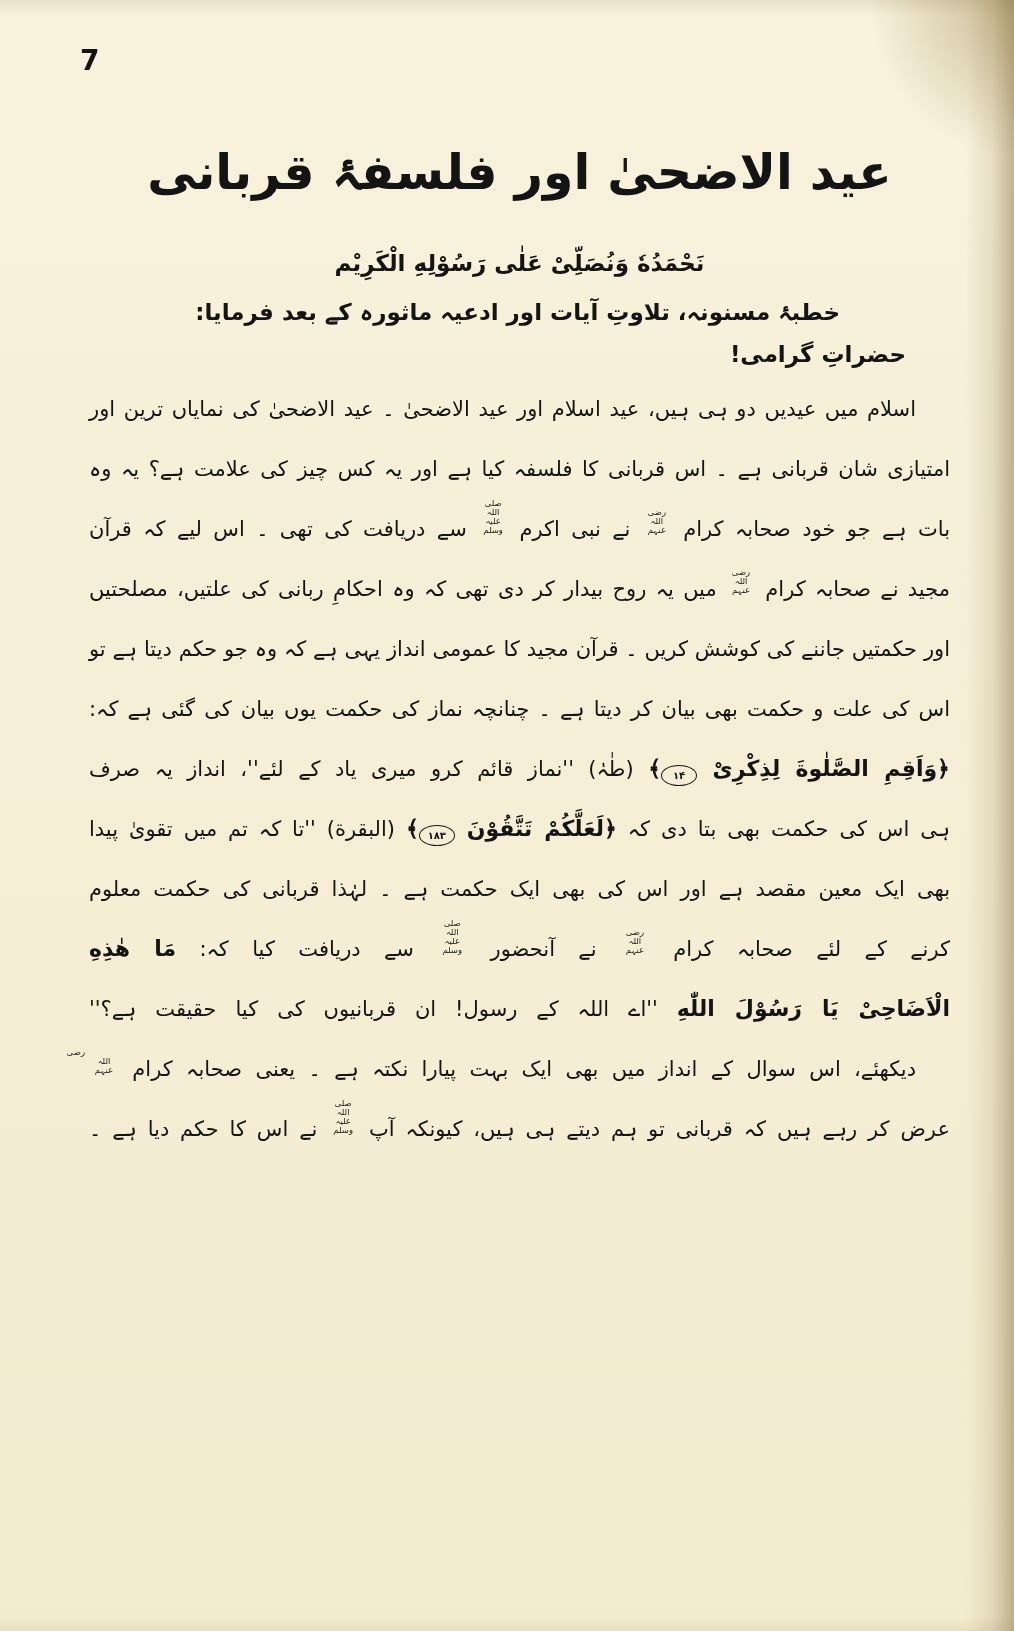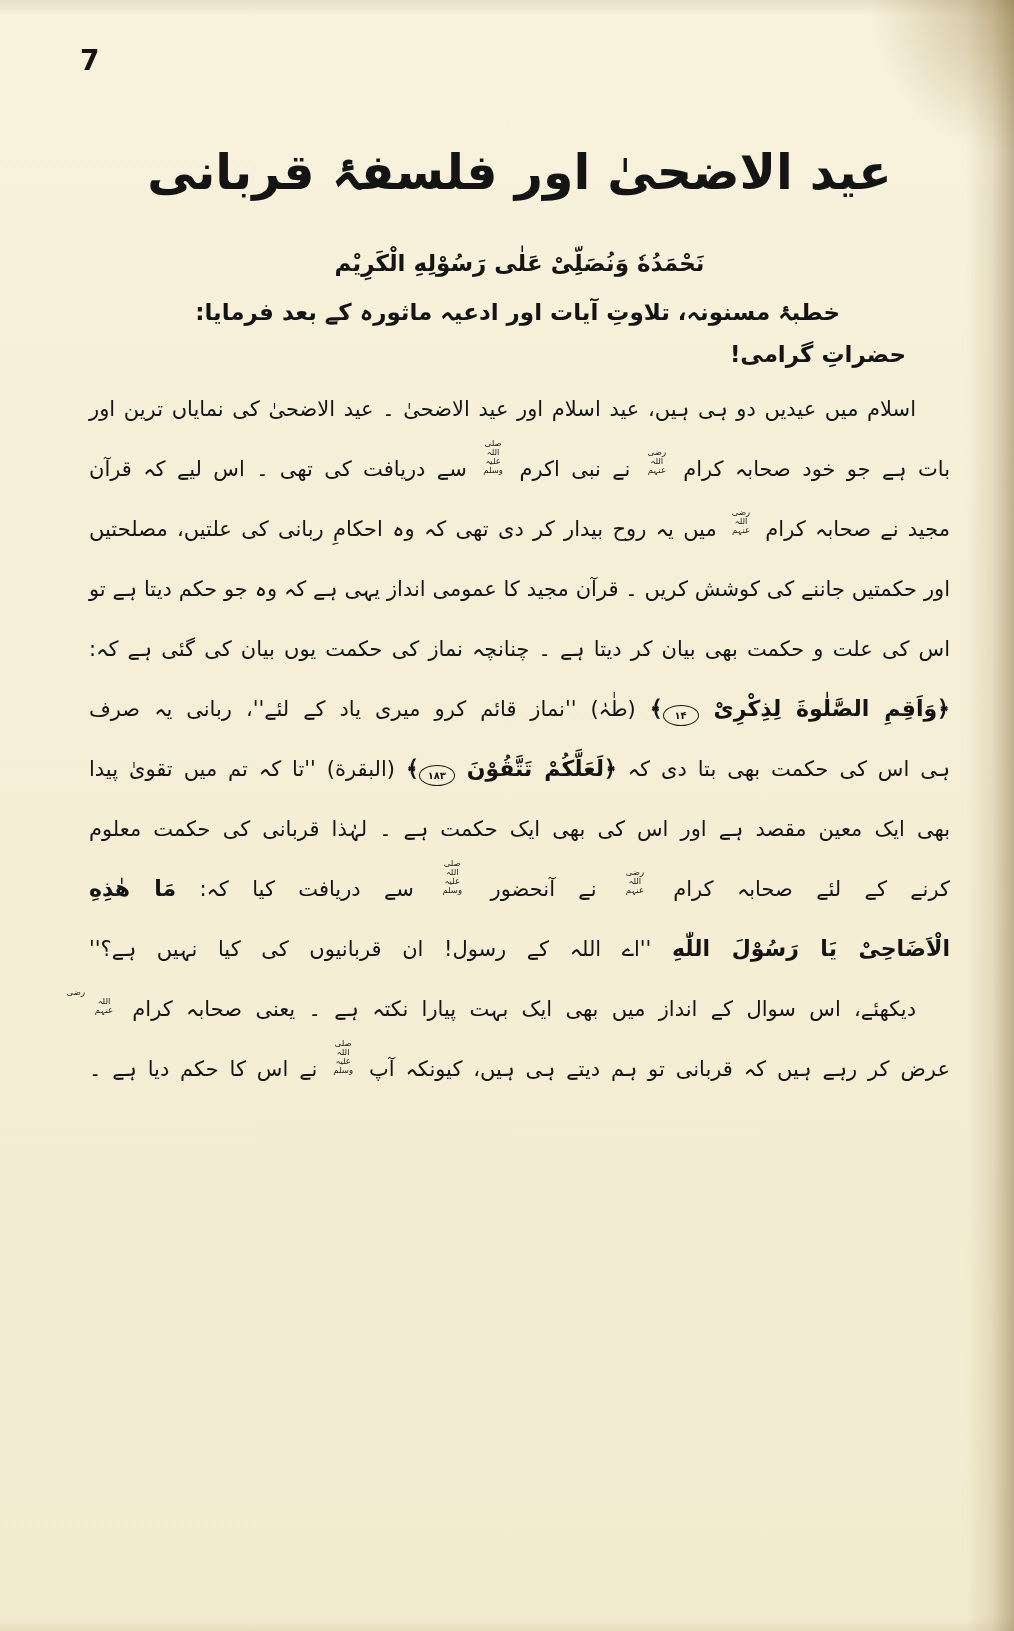--- a/index.html
+++ b/index.html
@@ -121,26 +121,27 @@
 
   <div class="page-number">7</div>
 
   <div class="content">
     <div class="title">عید الاضحیٰ اور فلسفۂ قربانی</div>
     <div class="invocation">نَحْمَدُهٗ وَنُصَلِّیْ عَلٰی رَسُوْلِهِ الْکَرِیْم</div>
     <div class="preface">خطبۂ مسنونہ، تلاوتِ آیات اور ادعیہ ماثورہ کے بعد فرمایا:</div>
     <div class="salutation">حضراتِ گرامی!</div>
     <div class="body-lines">
         <div class="bline indent stretch"><span class="s-n">اسلام میں عیدیں دو ہی ہیں، عید اسلام اور عید الاضحیٰ ۔ عید الاضحیٰ کی نمایاں ترین اور</span></div>
+        <div class="bline stretch"><span class="s-n">امتیازی شان قربانی ہے ۔ اس قربانی کا فلسفہ کیا ہے اور یہ کس چیز کی علامت ہے؟ یہ وہ</span></div>
         <div class="bline stretch"><span class="s-n">بات ہے جو خود صحابہ کرام </span><span class="s-h">رضی اللہ عنہم</span><span class="s-n"> نے نبی اکرم </span><span class="s-h">صلی اللہ علیہ وسلم</span><span class="s-n"> سے دریافت کی تھی ۔ اس لیے کہ قرآن</span></div>
         <div class="bline stretch"><span class="s-n">مجید نے صحابہ کرام </span><span class="s-h">رضی اللہ عنہم</span><span class="s-n"> میں یہ روح بیدار کر دی تھی کہ وہ احکامِ ربانی کی علتیں، مصلحتیں</span></div>
         <div class="bline stretch"><span class="s-n">اور حکمتیں جاننے کی کوشش کریں ۔ قرآن مجید کا عمومی انداز یہی ہے کہ وہ جو حکم دیتا ہے تو</span></div>
         <div class="bline stretch"><span class="s-n">اس کی علت و حکمت بھی بیان کر دیتا ہے ۔ چنانچہ نماز کی حکمت یوں بیان کی گئی ہے کہ:</span></div>
-        <div class="bline stretch"><span class="s-q">﴿وَاَقِمِ الصَّلٰوةَ لِذِکْرِیْ </span><span class="s-circ">۱۴</span><span class="s-q">﴾</span><span class="s-n"> (طٰہٰ) ''نماز قائم کرو میری یاد کے لئے''، ربانی یہ صرف</span></div>
+        <div class="bline stretch"><span class="s-q">﴿وَاَقِمِ الصَّلٰوةَ لِذِکْرِیْ </span><span class="s-circ">۱۴</span><span class="s-q">﴾</span><span class="s-n"> (طٰہٰ) ''نماز قائم کرو میری یاد کے لئے''، انداز یہ صرف</span></div>
         <div class="bline stretch"><span class="s-n">ہی اس کی حکمت بھی بتا دی کہ </span><span class="s-q">﴿لَعَلَّکُمْ تَتَّقُوْنَ </span><span class="s-circ">۱۸۳</span><span class="s-q">﴾</span><span class="s-n"> (البقرة) ''تا کہ تم میں تقویٰ پیدا</span></div>
         <div class="bline stretch"><span class="s-n">بھی ایک معین مقصد ہے اور اس کی بھی ایک حکمت ہے ۔ لہٰذا قربانی کی حکمت معلوم</span></div>
         <div class="bline stretch"><span class="s-n">کرنے کے لئے صحابہ کرام </span><span class="s-h">رضی اللہ عنہم</span><span class="s-n"> نے آنحضور </span><span class="s-h">صلی اللہ علیہ وسلم</span><span class="s-n"> سے دریافت کیا کہ: </span><span class="s-q">مَا هٰذِهِ</span></div>
-        <div class="bline stretch"><span class="s-q">الْاَضَاحِیْ یَا رَسُوْلَ اللّٰهِ</span><span class="s-n"> ''اے اللہ کے رسول! ان قربانیوں کی کیا نہیں ہے؟''</span></div>
+        <div class="bline stretch"><span class="s-q">الْاَضَاحِیْ یَا رَسُوْلَ اللّٰهِ</span><span class="s-n"> ''اے اللہ کے رسول! ان قربانیوں کی کیا حقیقت ہے؟''</span></div>
         <div class="bline indent stretch"><span class="s-n">دیکھئے، اس سوال کے انداز میں بھی ایک بہت پیارا نکتہ ہے ۔ یعنی صحابہ کرام </span><span class="s-h">رضی اللہ عنہم</span></div>
         <div class="bline stretch"><span class="s-n">عرض کر رہے ہیں کہ قربانی تو ہم دیتے ہی ہیں، کیونکہ آپ </span><span class="s-h">صلی اللہ علیہ وسلم</span><span class="s-n"> نے اس کا حکم دیا ہے ۔</span></div>
       </div>
   </div>
 </div>
 
 </body></html>

